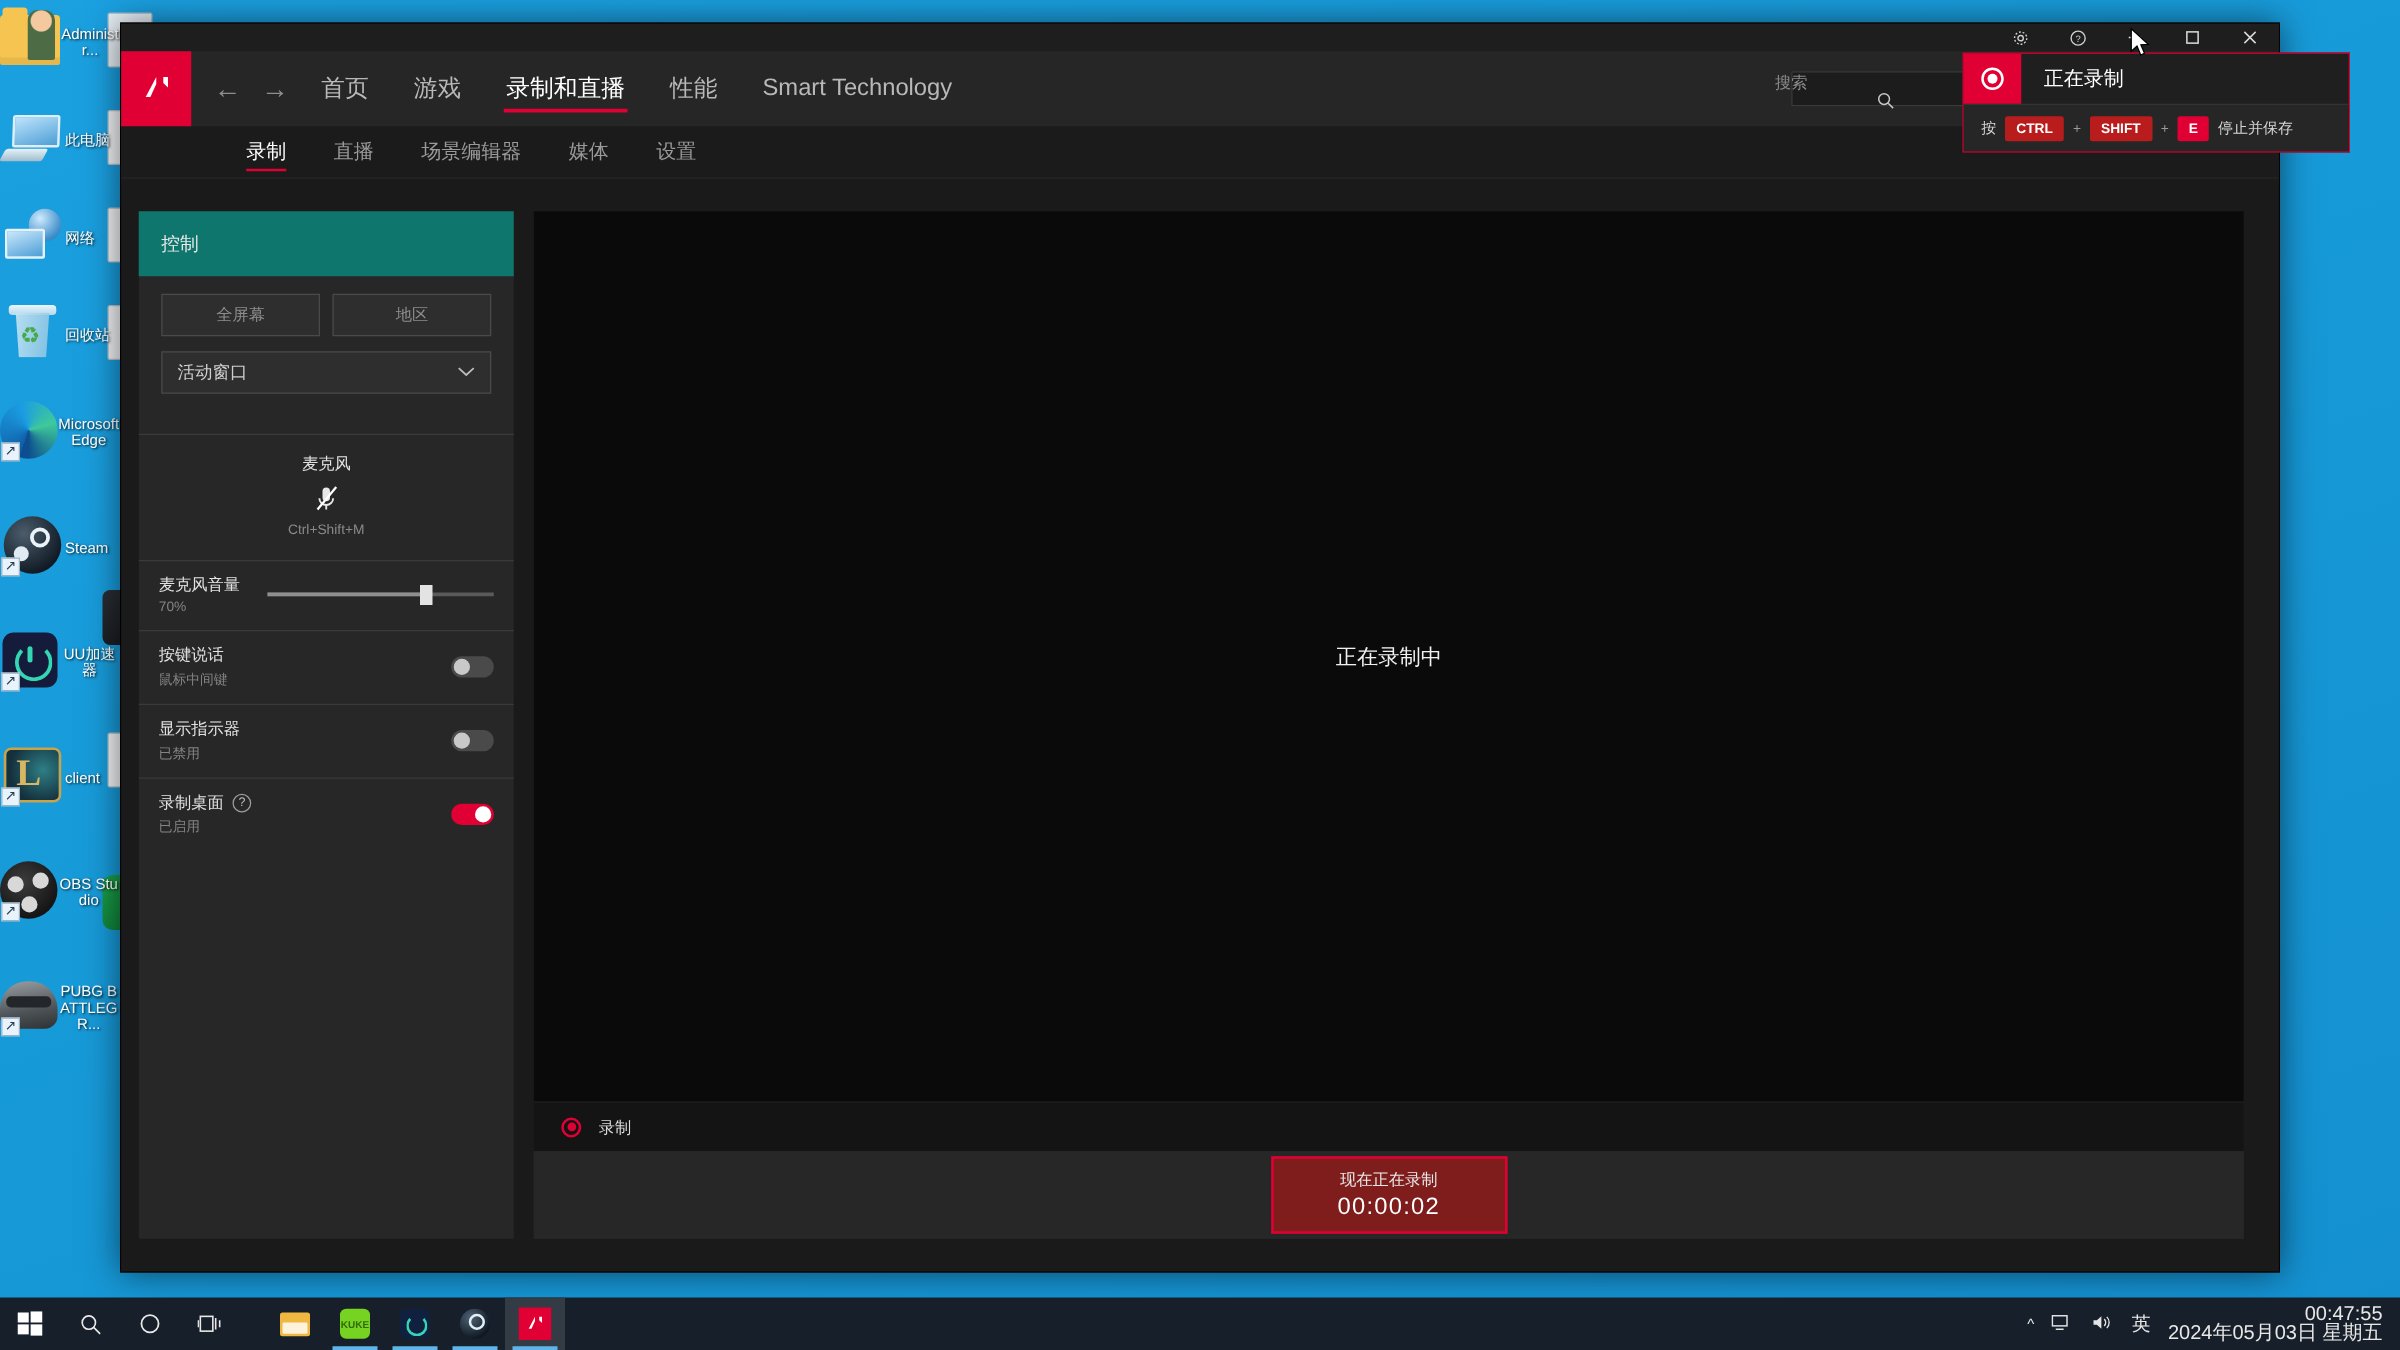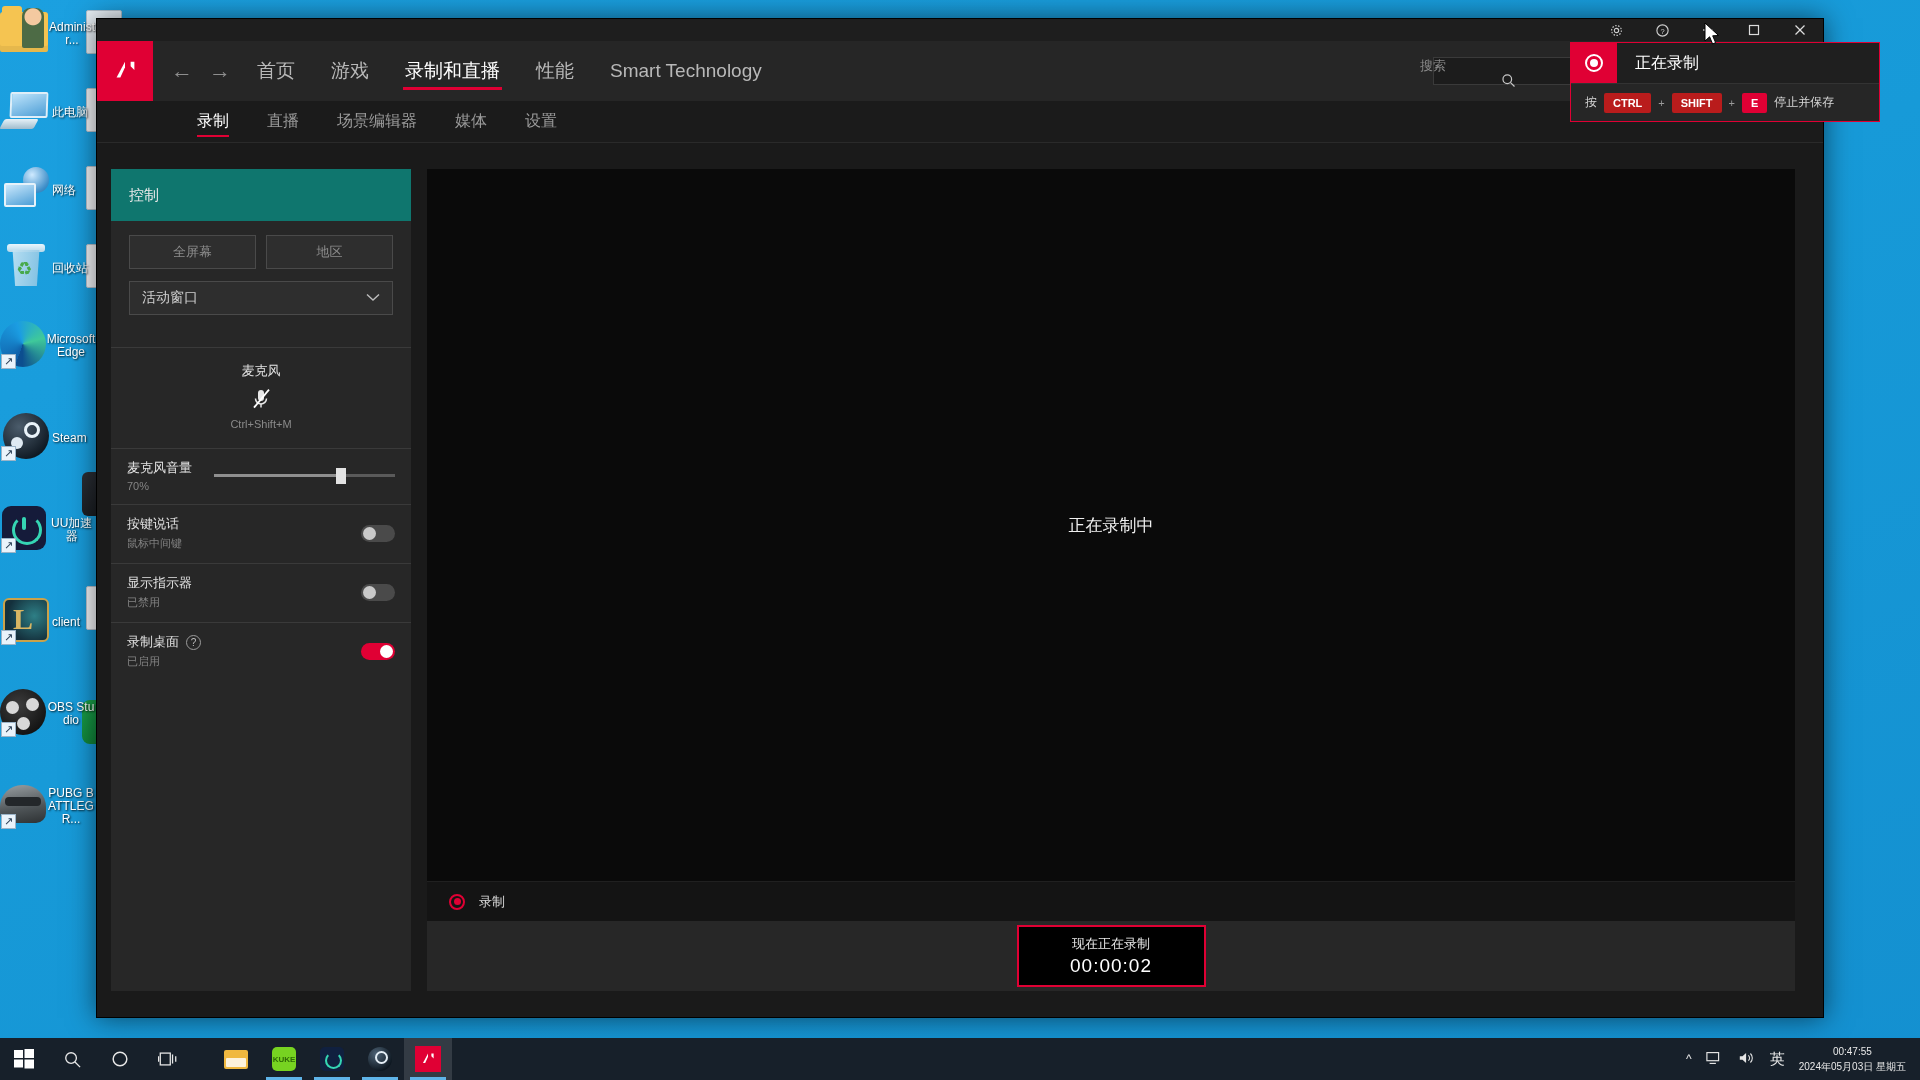--- a/index.html
+++ b/index.html
@@ -245,21 +245,21 @@
   .rec-dot-ring {
     width:16px;height:16px;border-radius:50%;border:2px solid #e00034;
     display:flex;align-items:center;justify-content:center;
   }
   .rec-dot-ring i { width:7px;height:7px;border-radius:50%;background:#e00034;display:block; }
   #preview-foot .lbl { color:#dcdcdc; font-size:13px; }
   #timer-bar {
     height: 70px; background:#272727; display:flex;align-items:center;justify-content:center;
   }
   #timer-box {
-    border:2px solid #e00034; background:#000000; color:#fff;
+    border:2px solid #e00034; background:#7f1d1d; color:#fff;
     padding:8px 0; width:189px; text-align:center;
   }
   #timer-box .t1 { font-size:13px; color:#e8e8e8; }
   #timer-box .t2 { font-size:19px; margin-top:2px; letter-spacing:1px; }
 
   
   #toast {
     position:absolute; left:1570px; top:42px; width: 310px;
     border:1px solid #e00034; background:#1f1f1f; z-index:50;
   }
@@ -299,21 +299,21 @@
     position:relative;
   }
   .tb-app.active { background:#333b44; }
   .tb-app .underline {
     position:absolute; bottom:0; left:6px; right:6px; height:3px; background:#5fb4e8;
   }
   #tray {
     margin-left:auto; display:flex; align-items:center; gap:14px; padding-right:14px;
     color:#e8e8e8; font-size:12px;
   }
-  #clock { text-align:center; line-height:15px; font-size:10px; }
+  #clock { text-align:right; line-height:15px; font-size:16px; }
 
   .tb-ico-file { width:24px;height:19px;background:#f0b840;border-radius:2px;position:relative; }
   .tb-ico-file::after{content:"";position:absolute;left:2px;bottom:2px;right:2px;height:9px;background:#fdf2dc;border-radius:1px;}
   .tb-ico-kuke { width:24px;height:24px;border-radius:5px;background:#77d321;display:flex;align-items:center;justify-content:center;color:#2f6b06;font-size:8px;font-weight:bold;}
   .tb-ico-uu { width:24px;height:24px;border-radius:5px;background:#10203f;position:relative;}
   .tb-ico-uu::after{content:"";position:absolute;left:5px;top:5px;width:13px;height:13px;border:2px solid #35d6b4;border-radius:50%;border-top-color:transparent;}
   .tb-ico-steam { width:24px;height:24px;border-radius:50%;background:radial-gradient(circle at 35% 30%,#4e6376,#0d1720 75%);position:relative;}
   .tb-ico-steam::after{content:"";position:absolute;right:4px;top:4px;width:9px;height:9px;border-radius:50%;border:2px solid #e4eef5;}
   .tb-ico-amd { width:26px;height:26px;background:#e00034;display:flex;align-items:center;justify-content:center;}
 </style>

